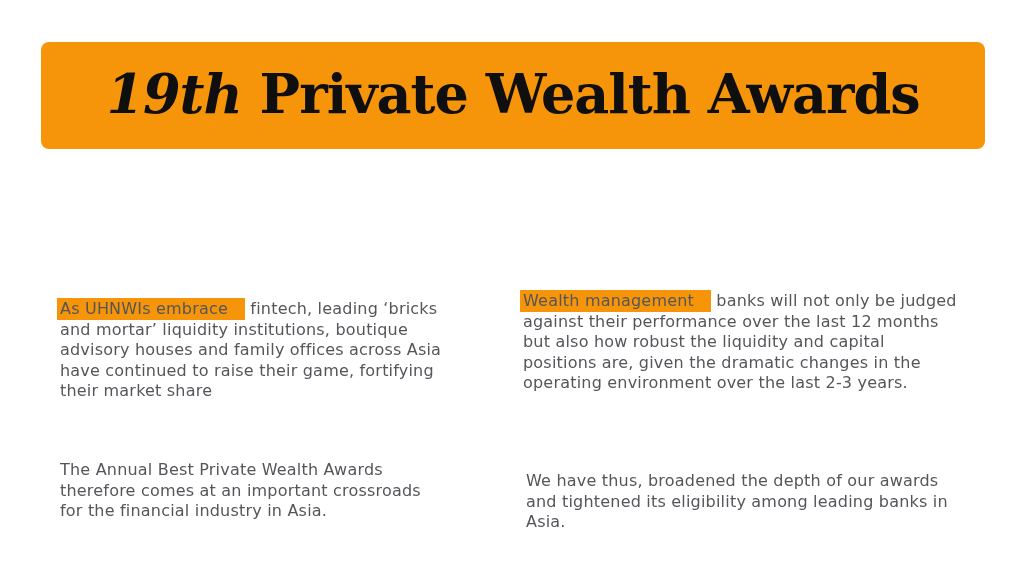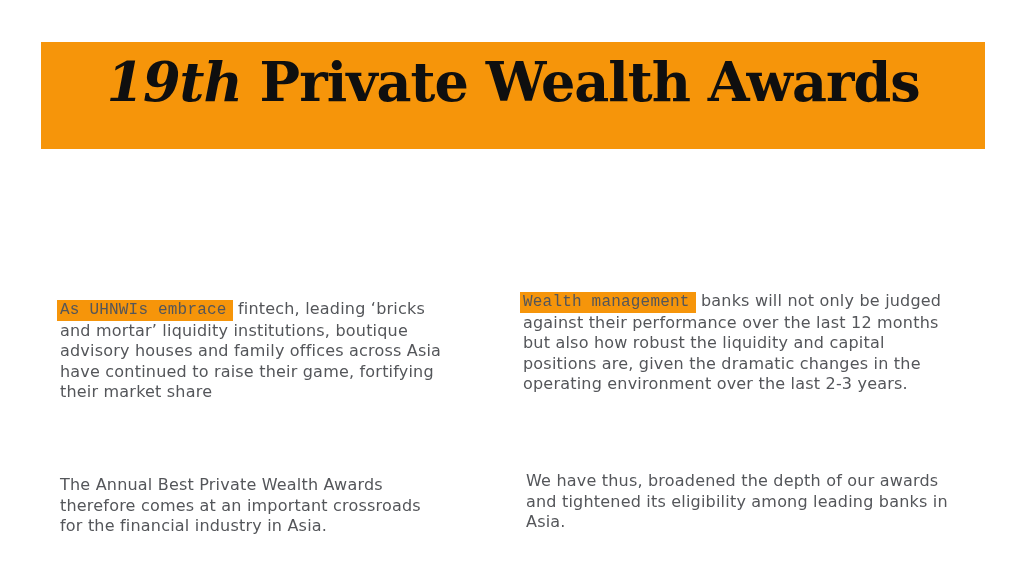--- a/index.html
+++ b/index.html
@@ -15,22 +15,23 @@
     font-family: "DejaVu Sans", sans-serif;
   }
   .banner {
     position: absolute;
     left: 41px;
     top: 42px;
     width: 944px;
     height: 107px;
     background: #F6950A;
     display: flex;
-    align-items: flex-end;
+    align-items: center;
     justify-content: center;
+    border-radius: 8px;
   }
   .title {
     font-family: "DejaVu Serif", serif;
     font-weight: 700;
     font-size: 54px;
     color: #0F0F0F;
     letter-spacing: -1px;
     white-space: pre;
     line-height: 1;
     padding-bottom: 4px;
@@ -42,27 +43,26 @@
     position: absolute;
     white-space: pre-line;
     font-size: 16px;
     line-height: 20.5px;
     color: #54565A;
     letter-spacing: 0.2px;
   }
   .para .hl {
     background: #F6950A;
     color: inherit;
-    padding: 1px 6px 2px 3px;
+    padding: 1px 17px 2px 3px;
     margin-left: -3px;
-    font-family: Liberation Mono, monospace;
   }
   #p1-left  { left: 60px;  top: 283px; width: 470px; }
   #p1-right { left: 523px; top: 275px; width: 495px; }
-  #p2-left  { left: 60px;  top: 459px; width: 470px; }
+  #p2-left  { left: 60px;  top: 444px; width: 470px; }
   #p2-right { left: 526px; top: 455px; width: 495px; }
 </style>
 </head>
 <body>
 
 <div>
 
   <div class="banner">
     <h1 class="title"><span class="italic-part">19th</span><span> Private Wealth Awards</span></h1>
   </div>

